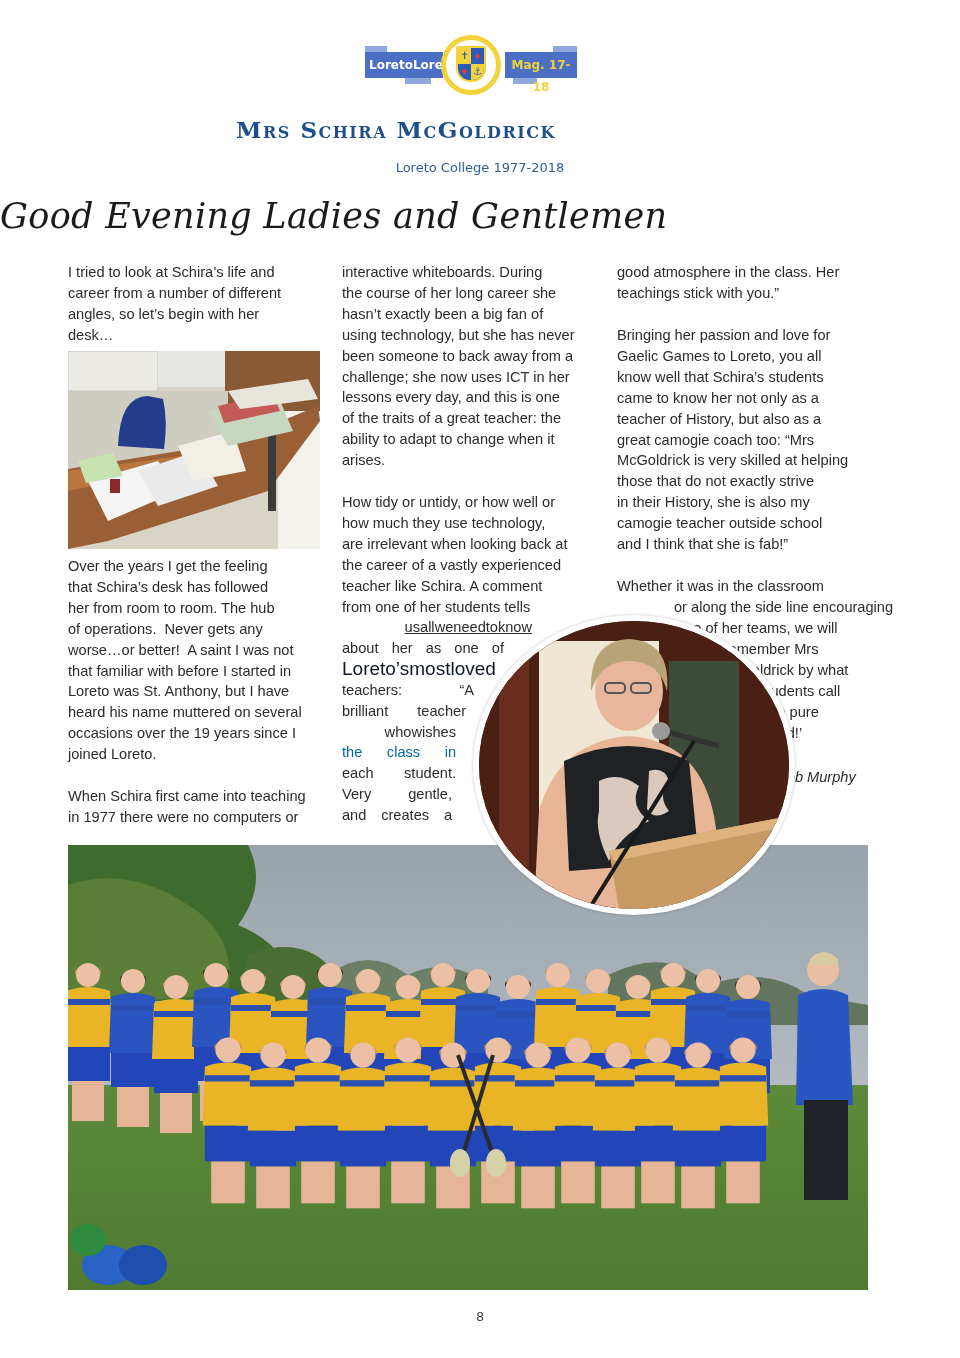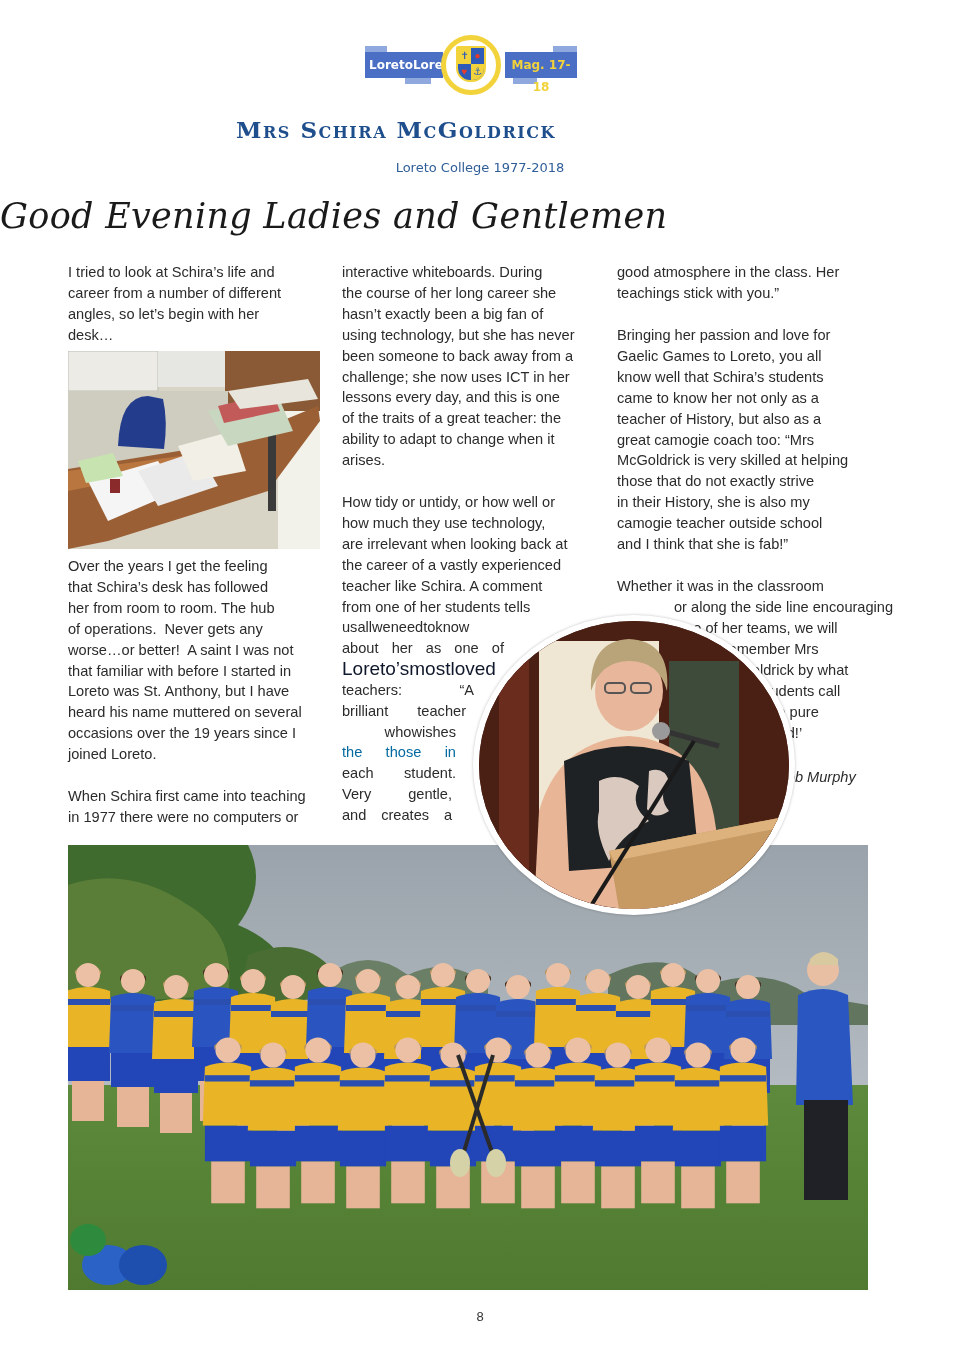--- a/index.html
+++ b/index.html
@@ -125,21 +125,21 @@
 ability to adapt to change when it
 arises.</div>
 <div class="p" style="left:342px; top:492px;">How tidy or untidy, or how well or
 how much they use technology,
 are irrelevant when looking back at
 the career of a vastly experienced
 teacher like Schira. A comment
 from one of her students tells</div>
 
 <div id="quote-block" style="position:absolute; left:342px; top:617px;">
-    <div style="position: absolute; left: 0px; top: 0px; width: 190px; display: flex; justify-content: flex-start; font-size: 14.6px; line-height: 20.9px; color: rgb(43, 43, 43); white-space: nowrap;">
+    <div style="position: absolute; left: 0px; top: 0px; width: 190px; display: flex; justify-content: flex-end; font-size: 14.6px; line-height: 20.9px; color: rgb(43, 43, 43); white-space: nowrap; text-decoration: underline;">
       <span>us</span>
       <span>all</span>
       <span>we</span>
       <span>need</span>
       <span>to</span>
       <span>know</span>
     </div>
     <div style="position: absolute; left: 0px; top: 20.9px; width: 162px; display: flex; justify-content: space-between; font-size: 14.6px; line-height: 20.9px; color: rgb(43, 43, 43); white-space: nowrap;">
       <span>about</span>
       <span>her</span>
@@ -159,21 +159,21 @@
     <div style="position: absolute; left: 0px; top: 83.6px; width: 124px; display: flex; justify-content: space-between; font-size: 14.6px; line-height: 20.9px; color: rgb(43, 43, 43); white-space: nowrap;">
       <span>brilliant</span>
       <span>teacher</span>
     </div>
     <div style="position: absolute; left: 0px; top: 104.5px; width: 114px; display: flex; justify-content: flex-end; font-size: 14.6px; line-height: 20.9px; color: rgb(43, 43, 43); white-space: nowrap;">
       <span>who</span>
       <span>wishes</span>
     </div>
     <div style="position: absolute; left: 0px; top: 125.4px; width: 114px; display: flex; justify-content: space-between; font-size: 14.6px; line-height: 20.9px; color: #0369a1; white-space: nowrap;">
       <span>the</span>
-      <span>those</span>
+      <span>class</span>
       <span>in</span>
     </div>
     <div style="position: absolute; left: 0px; top: 146.3px; width: 114px; display: flex; justify-content: space-between; font-size: 14.6px; line-height: 20.9px; color: rgb(43, 43, 43); white-space: nowrap;">
       <span>each</span>
       <span>student.</span>
     </div>
     <div style="position: absolute; left: 0px; top: 167.2px; width: 110px; display: flex; justify-content: space-between; font-size: 14.6px; line-height: 20.9px; color: rgb(43, 43, 43); white-space: nowrap;">
       <span>Very</span>
       <span>gentle,</span>
     </div>

